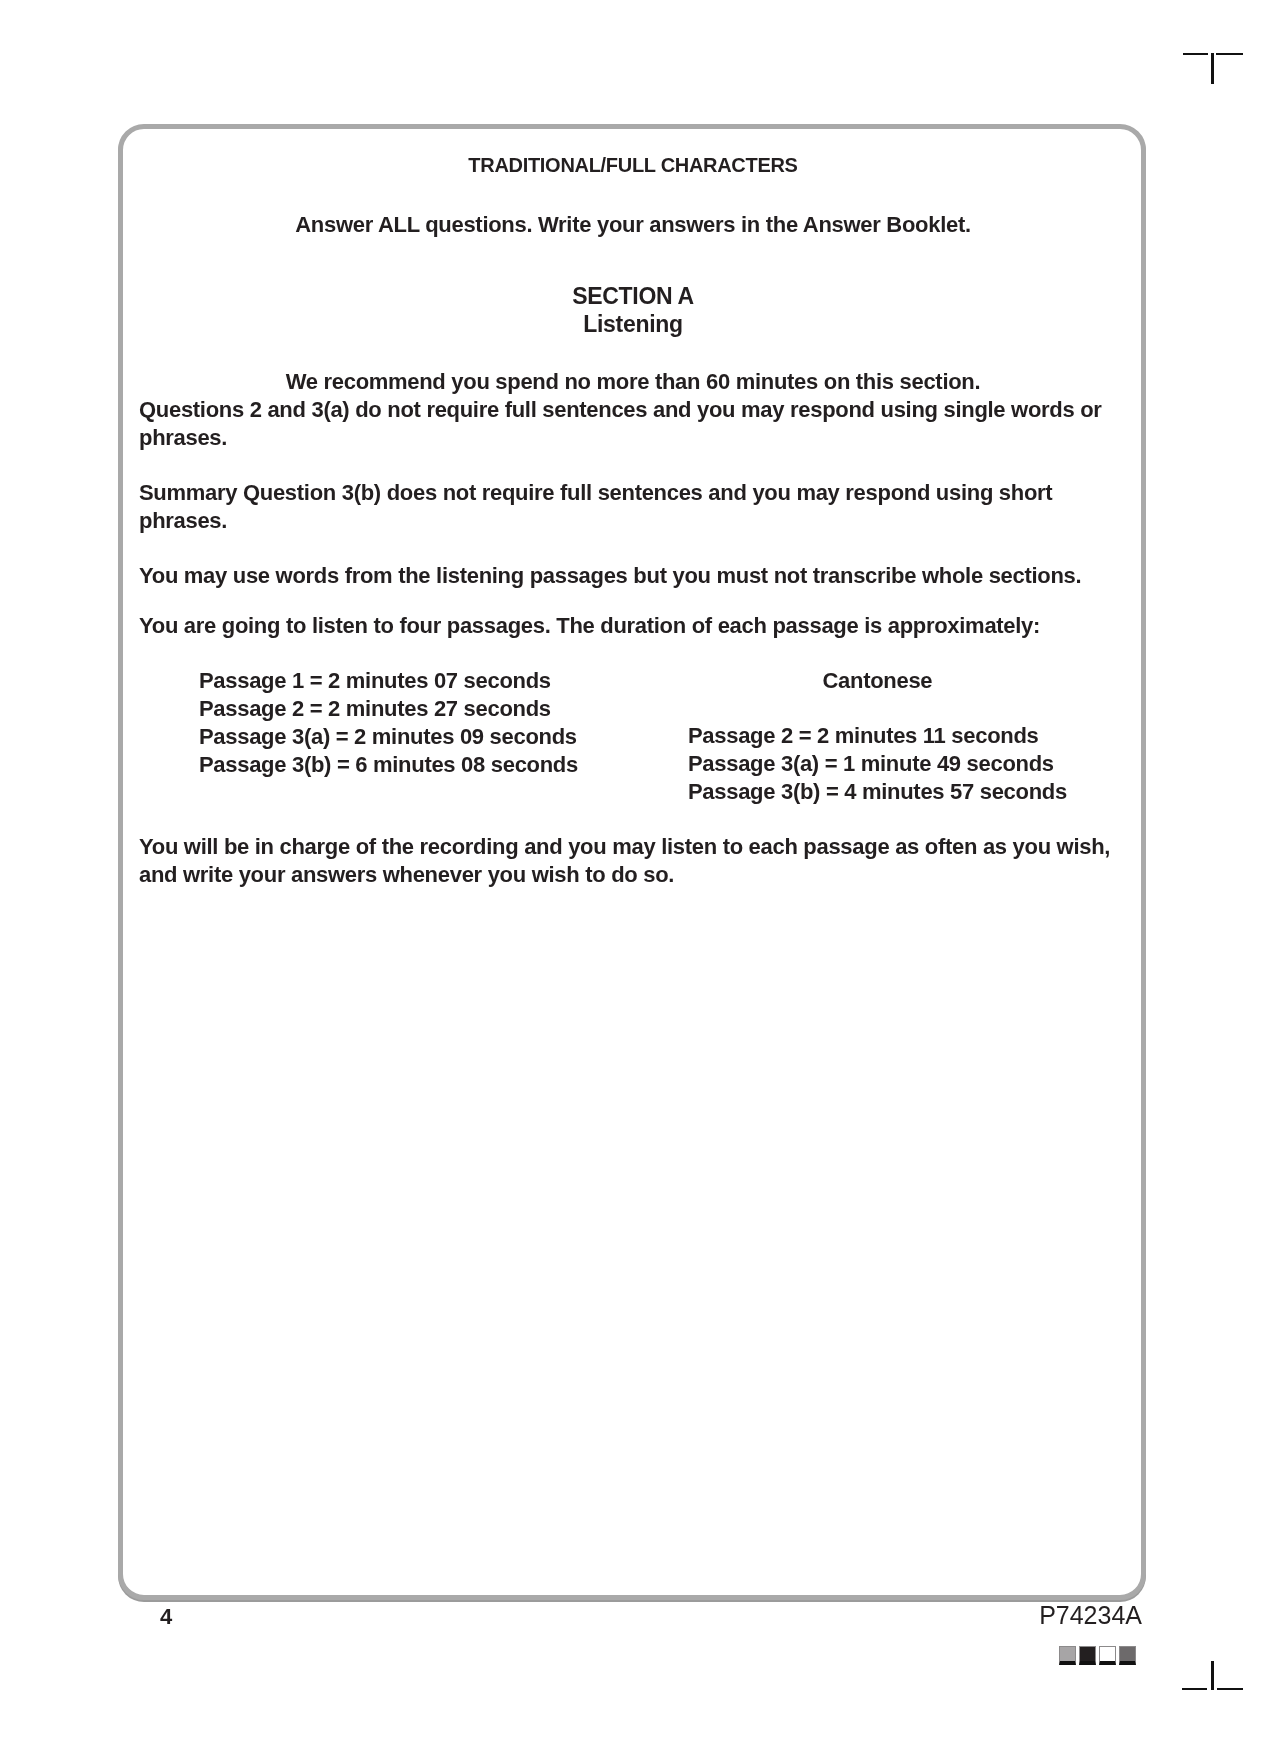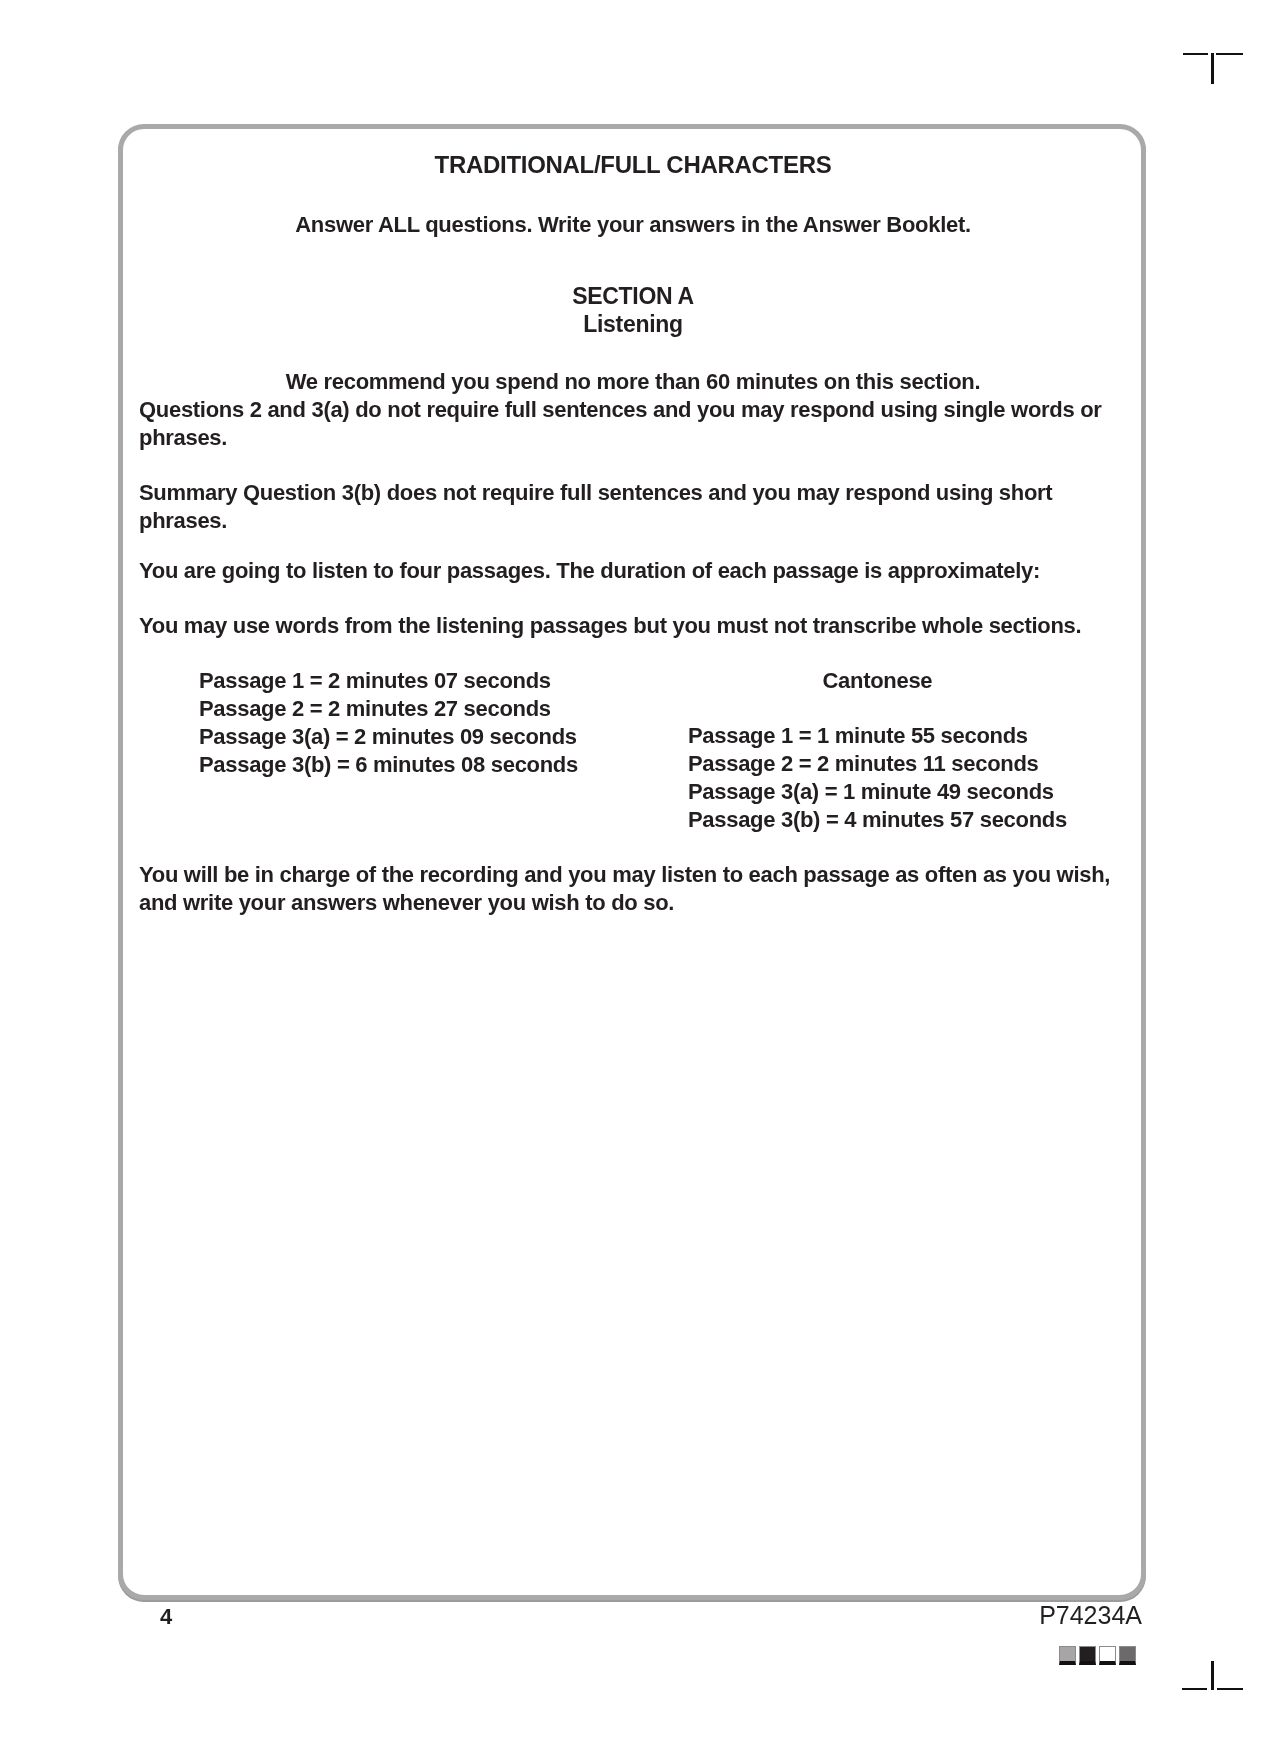--- a/index.html
+++ b/index.html
@@ -23,21 +23,21 @@
     background:#ffffff;
   }
   .content{
     padding:22px 14px 0 16px;
     font-weight:bold;
     font-size:22px;
     line-height:28px;
     letter-spacing:-0.3px;
   }
   .center{text-align:center;}
-  .heading{font-size:24px;}
+  .heading{font-size:20px;}
   .instruction{margin-top:32px;}
   .section-block{margin-top:43px;font-size:23px;}
   .recommendation{margin-top:30px;}
   .para1{}
   .para{margin-top:27px;}
   .para4{margin-top:22px;}
   .cols{display:flex;margin-top:27px;}
   .col{width:max-content;}
   .col-mandarin{margin-left:60px;}
   .col-cantonese{margin-left:110px;}
@@ -97,39 +97,38 @@
         <div>SECTION A</div>
         <div>Listening</div>
       </div>
 
       <div class="center recommendation">We recommend you spend no more than 60 minutes on this section.</div>
 
       <div class="para1">Questions 2 and 3(a) do not require full sentences and you may respond using single words or phrases.</div>
 
       <div class="para">Summary Question 3(b) does not require full sentences and you may respond using short phrases.</div>
 
+      <div class="para">You may use words from the listening passages but you must not transcribe whole sections.</div>
+
       <div class="para para4">You are going to listen to four passages. The duration of each passage is approximately:</div>
-
-      <div class="para">You may use words from the listening passages but you must not transcribe whole sections.</div>
 
       <div class="cols">
 
         <div class="col col-mandarin">
           <ul class="passage-list">
             <li>Passage 1 = 2 minutes 07 seconds</li>
             <li>Passage 2 = 2 minutes 27 seconds</li>
             <li>Passage 3(a) = 2 minutes 09 seconds</li>
             <li>Passage 3(b) = 6 minutes 08 seconds</li>
           </ul>
         </div>
 
         <div class="col col-cantonese">
           <div class="col-header">Cantonese</div>
           <ul class="passage-list">
-            <li>Passage 1 = 1 minute 55 seconds</li>
             <li>Passage 2 = 2 minutes 11 seconds</li>
             <li>Passage 3(a) = 1 minute 49 seconds</li>
             <li>Passage 3(b) = 4 minutes 57 seconds</li>
           </ul>
         </div>
 
       </div>
 
       <div class="closing">You will be in charge of the recording and you may listen to each passage as often as you wish, and write your answers whenever you wish to do so.</div>
 

